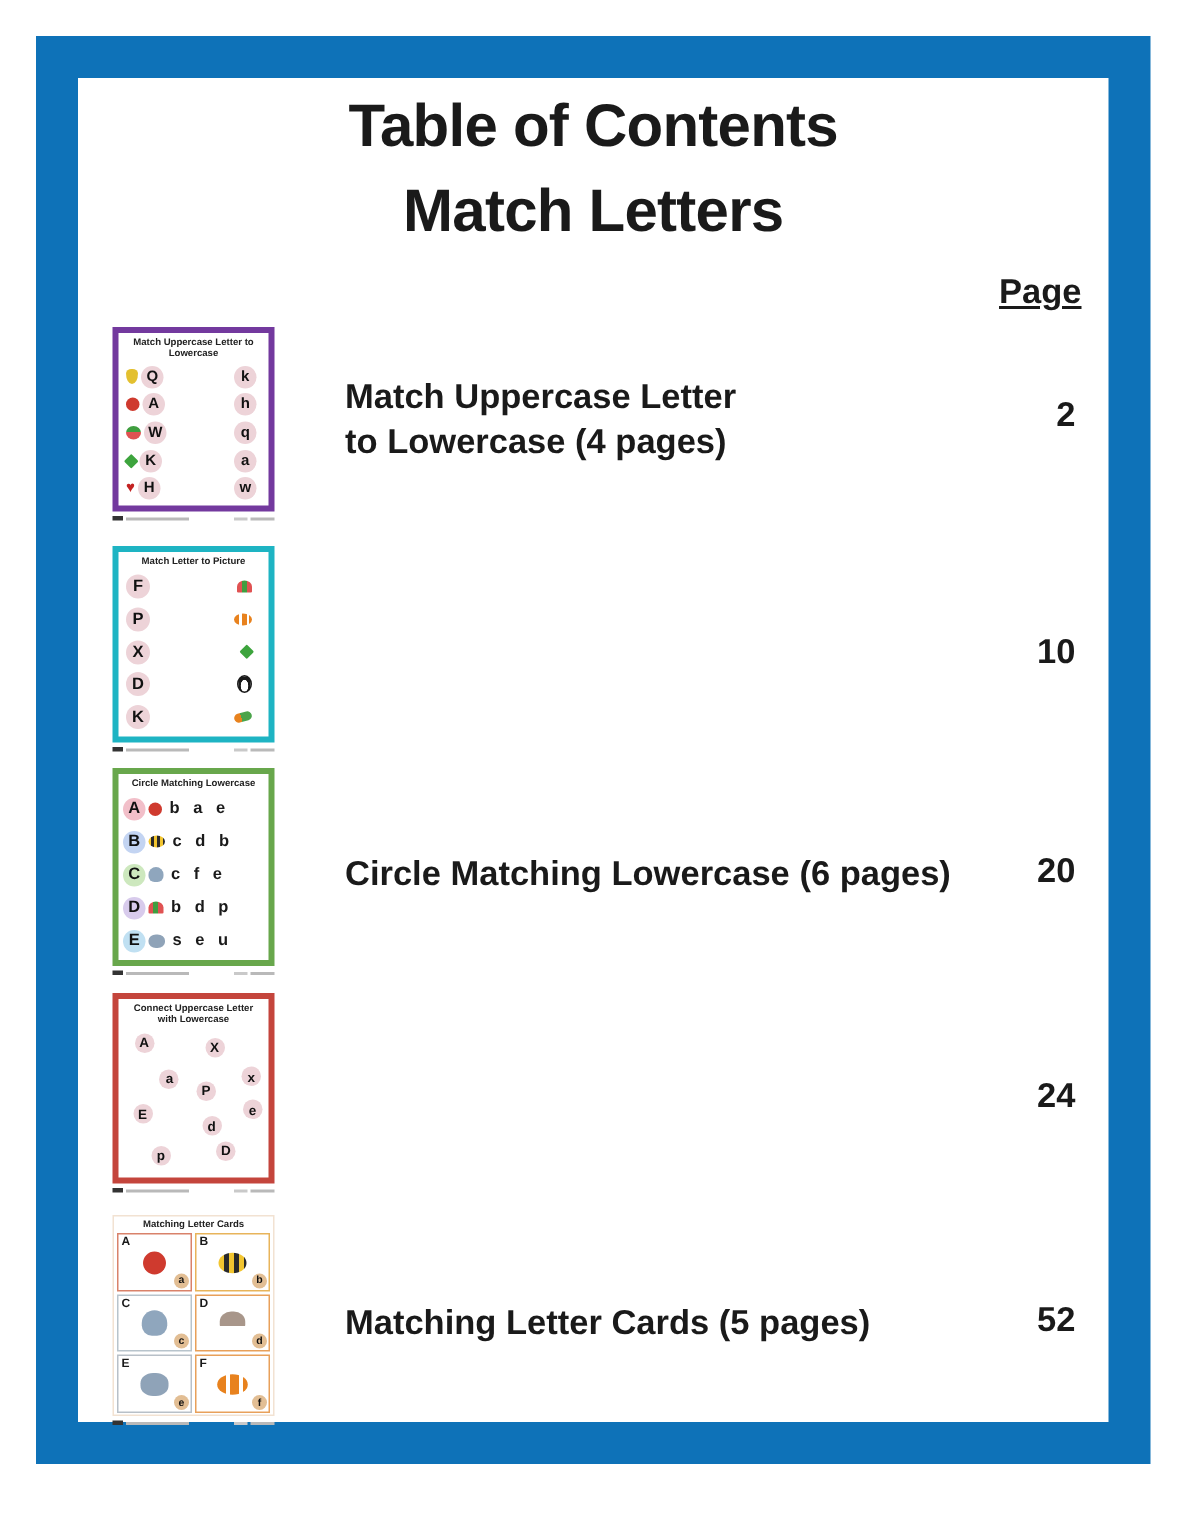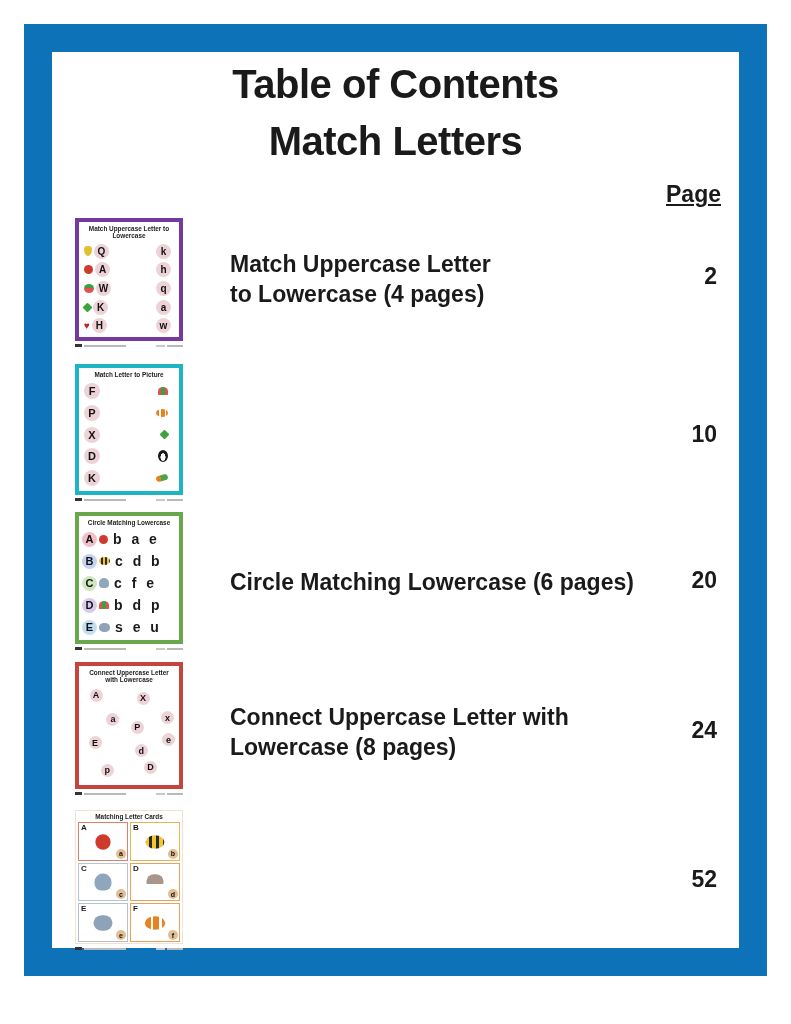--- a/index.html
+++ b/index.html
@@ -29,21 +29,21 @@
   .sheet{flex:1;border:4px solid var(--bc,#888);background:#fff;box-sizing:border-box;
          display:flex;flex-direction:column;padding:2px 3px;min-height:0;}
   .sheet.noborder{border:1px solid #f2e2d2;padding:1px 2px;}
   .t-title{font-size:6.4px;font-weight:bold;text-align:center;line-height:1.15;margin:1px 0 2px;color:#222;}
   .t-body{flex:1;display:flex;flex-direction:column;justify-content:space-around;min-height:0;}
   .t-row{display:flex;align-items:center;}
   .t-left{display:flex;align-items:center;gap:2px;margin-left:2px;}
   .circ{border-radius:50%;display:flex;align-items:center;justify-content:center;
         font-weight:bold;color:#111;flex:0 0 auto;box-sizing:border-box;}
   .t-right{margin-left:auto;margin-right:5px;}
-  .opt{font-size:14px;font-weight:bold;letter-spacing:3px;margin-left:3px;white-space:nowrap;}
+  .opt{font-size:11px;font-weight:bold;letter-spacing:3px;margin-left:3px;white-space:nowrap;}
   .t-body.rel{position:relative;display:block;}
   .circ.pos{position:absolute;}
   .t-body.grid{display:grid;grid-template-columns:1fr 1fr;gap:2px;}
   .card{position:relative;border:1px solid #e8a05a;background:#fff;box-sizing:border-box;}
   .card .up{position:absolute;top:0px;left:2px;font-size:8px;font-weight:bold;}
   .card .lo{position:absolute;bottom:1px;right:1px;}
   .card .ic{position:absolute;top:50%;left:50%;transform:translate(-50%,-50%) scale(1.7);}
   .tfoot{height:5px;margin-top:2px;display:flex;align-items:center;gap:2px;flex:0 0 auto;}
   .tfoot .b1{width:7px;height:3px;background:#333;}
   .tfoot .b2{width:42px;height:2px;background:#b9b9b9;}
@@ -224,22 +224,20 @@
           <span class="circ pos" style="width: 13px; height: 13px; background: rgb(237, 211, 216); font-size: 9px; left: 66%; top: 77%;">D</span>
         </div>
       </div>
       <div class="tfoot">
         <span class="b1"></span>
         <span class="b2"></span>
         <span class="b3"></span>
         <span class="b4"></span>
       </div>
     </div>
-  <div class="toc-title tt-4">Connect Uppercase Letter with
-Lowercase (8 pages)</div>
   <div class="toc-page tp-4">24</div>
 
   <div class="thumb th-5" style="--bc: transparent;">
       <div class="sheet noborder">
         <div class="t-title">Matching Letter Cards</div>
         <div class="t-body grid">
           <div class="card" style="border-color: rgb(217, 130, 106);">
             <span class="up">A</span>
             <span class="mi mi-apple ic"></span>
             <span class="circ lo" style="width: 10px; height: 10px; background: rgb(226, 190, 148); font-size: 7px;">a</span>
@@ -271,14 +269,15 @@
           </div>
         </div>
       </div>
       <div class="tfoot">
         <span class="b1"></span>
         <span class="b2"></span>
         <span class="b3"></span>
         <span class="b4"></span>
       </div>
     </div>
+  <div class="toc-title tt-5">Matching Letter Cards (5 pages)</div>
   <div class="toc-page tp-5">52</div>
 </div>
 
 </body></html>

